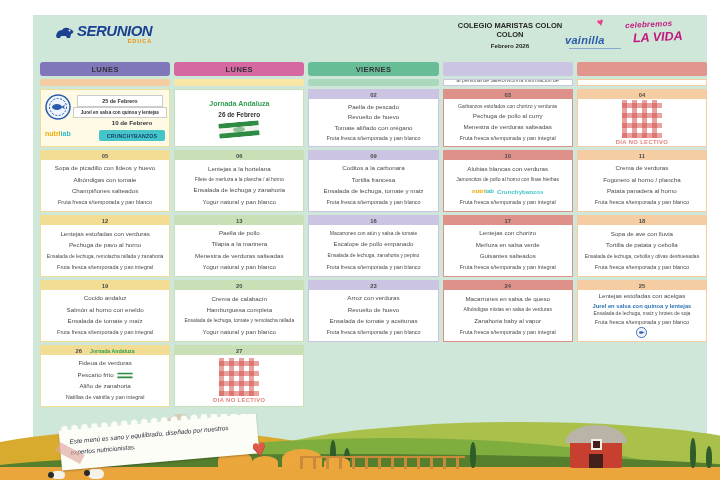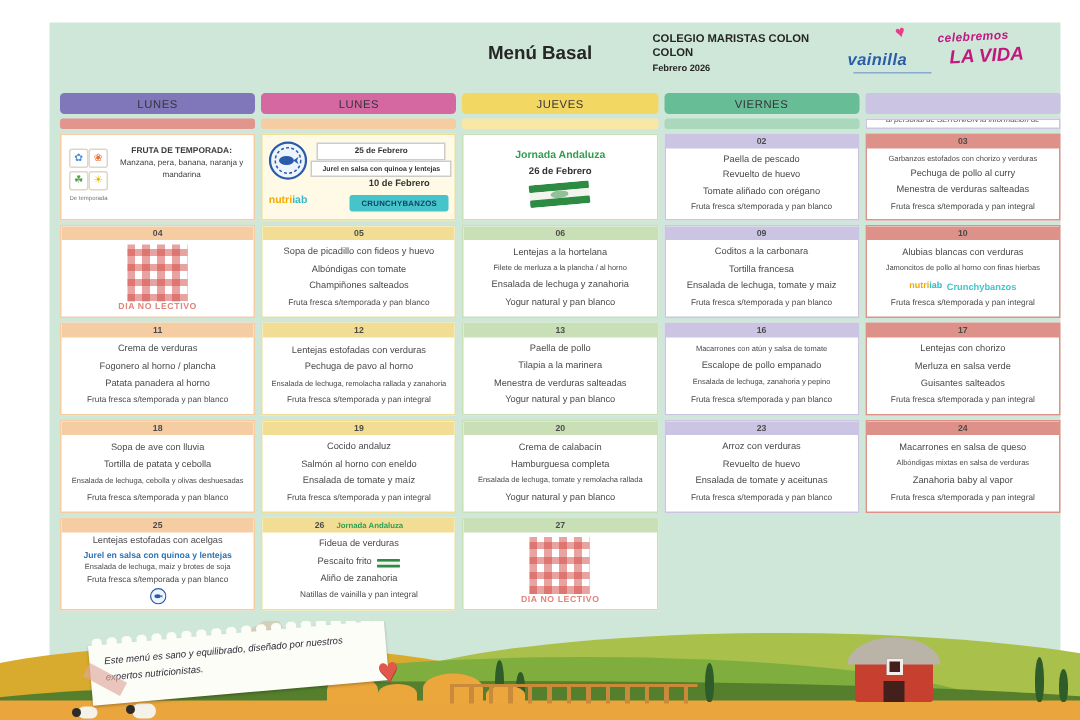--- a/index.html
+++ b/index.html
@@ -9,42 +9,42 @@
 
   
   .hdr{position:absolute;left:40px;top:18px;width:667px;height:42px;}
   .logo{position:absolute;left:14px;top:4px;display:flex;align-items:flex-start;}
   .bison{margin-top:4px;margin-right:3px;}
   .logo-txt{display:flex;flex-direction:column;align-items:flex-end;}
   .serunion{font-size:15px;font-weight:bold;font-style:italic;color:#1c4191;letter-spacing:-.5px;}
   .educa{font-size:5.5px;font-weight:bold;color:#f39200;letter-spacing:1px;margin-top:-1px;}
   .title{position:absolute;left:225px;top:10px;width:190px;text-align:center;
          font-size:12.5px;font-weight:bold;color:#262626;}
-  .school{position:absolute;left:395px;top:3px;width:150px;color:#262626;}
+  .school{position:absolute;left:395px;top:3px;width:150px;text-align:center;color:#262626;}
   .school .l1{font-size:7.5px;font-weight:bold;}
   .school .l2{font-size:7.5px;font-weight:bold;}
   .school .mo{font-size:6.2px;font-weight:bold;margin-top:3px;}
   .maristas-blk{position:absolute;right:4px;top:0;width:140px;height:40px;}
   .mheart{position:absolute;left:34px;top:-2px;font-size:11px;color:#e83e8c;transform:rotate(-14deg);}
   .mword{position:absolute;left:2px;top:16px;font-size:11px;font-weight:bold;font-style:italic;color:#2a5caa;letter-spacing:.3px;}
   .mrule{position:absolute;left:6px;top:30px;width:52px;height:1px;background:#8aa8d0;}
   .slogan1{position:absolute;left:62px;top:2px;font-size:8px;font-weight:bold;font-style:italic;color:#c2187e;transform:rotate(-3deg);letter-spacing:.3px;}
   .slogan2{position:absolute;left:70px;top:12px;font-size:12.5px;font-weight:bold;font-style:italic;color:#c2187e;transform:rotate(-3deg);}
 
   
   .gridwrap{position:absolute;left:40px;top:62px;width:667px;display:grid;
             grid-template-columns:repeat(5,1fr);
             grid-template-rows:14px 7px 58px 62px 62px 62px 62px;gap:3px 4px;}
   .c0{--hd:#8077ba;--bd:#cbc4e2;--sb:#cbc4e2;}
   .c1{--hd:#d668a1;--bd:#de9188;--sb:#e2958c;}
   .c2{--hd:#f0a164;--bd:#f6cda3;--sb:#f6cda3;}
   .c3{--hd:#f3d763;--bd:#f2dd94;--sb:#f9e7a6;}
   .c4{--hd:#67bd96;--bd:#c9e0b6;--sb:#a9d8bd;}
   .dayhead{background:var(--hd);border-radius:3px;display:flex;align-items:center;justify-content:center;
-           font-size:7.5px;font-weight:normal;color:#35323a;letter-spacing:.4px;}
+           font-size:7.5px;font-weight:bold;color:#35323a;letter-spacing:.4px;}
   .subband{background:var(--sb);border-radius:2px;}
   .cell{background:#fff;border:1px solid var(--bd);display:flex;flex-direction:column;overflow:hidden;}
   .band{flex:0 0 9px;background:var(--bd);display:flex;align-items:center;justify-content:center;
         font-size:5.8px;font-weight:bold;color:#4a4a4a;}
   .band.split{justify-content:center;gap:8px;}
   .jorn-tag{color:#2f9e4f;font-size:5.2px;font-weight:bold;}
   .body{flex:1;display:flex;flex-direction:column;justify-content:space-evenly;align-items:center;
         padding:1px 2px;text-align:center;}
   .ln{font-size:6.2px;color:#4a4a4a;line-height:1.12;}
   .ln.sm{font-size:5px;}
@@ -124,40 +124,48 @@
   .heart{position:absolute;left:252px;top:20px;font-size:24px;color:#e3574a;transform:rotate(-8deg);
          text-shadow:0 1px 0 #9c3a30;}
 </style>
 </head>
 <body>
 
 <div class="stage">
   <div class="panel"></div>
 
   <div class="hdr">
-    <div class="title">Menú Basal</div>
+    <div class="logo">
+      <svg class="bison" width="20" height="15" viewBox="0 0 20 15">
+        <path d="M2 10 Q3 4 8 4 Q10 1 14 2 L18 4 Q20 5 19 7 L17 8 L16 12 L13 12 L12 10 L7 10 L6 12 L3 12 Z" fill="#1c4191"></path>
+        <circle cx="15.5" cy="4.5" r="0.9" fill="#fff"></circle>
+      </svg>
+      <div class="logo-txt">
+        <span class="serunion">SERUNION</span>
+        <span class="educa">EDUCA</span>
+      </div>
+    </div>
     <div class="school">
       <div class="l1">COLEGIO MARISTAS COLON</div>
       <div class="l2">COLON</div>
       <div class="mo">Febrero 2026</div>
     </div>
     <div class="maristas-blk">
       <span class="mheart">♥</span>
       <span class="mword">vainilla</span>
       <span class="mrule"></span>
       <span class="slogan1">celebremos</span>
       <span class="slogan2">LA VIDA</span>
     </div>
   </div>
 
   <div class="gridwrap">
 
     <div class="dayhead c0">LUNES</div>
     <div class="dayhead c1">LUNES</div>
-    <div class="dayhead c3">JUEVES</div>
     <div class="dayhead c4">VIERNES</div>
 
     <div class="subband c0"></div>
     <div class="subband c1"></div>
     <div class="subband c2"></div>
     <div class="subband c3"></div>
     <div class="subband c4"></div>
 
     <div class="info c0">
       <div class="allergen">Atendiendo al Rgto. 1169/2011 pueden solicitar al personal de SERUNION la información de sustancias que pueden causar alergias e intolerancias</div>

